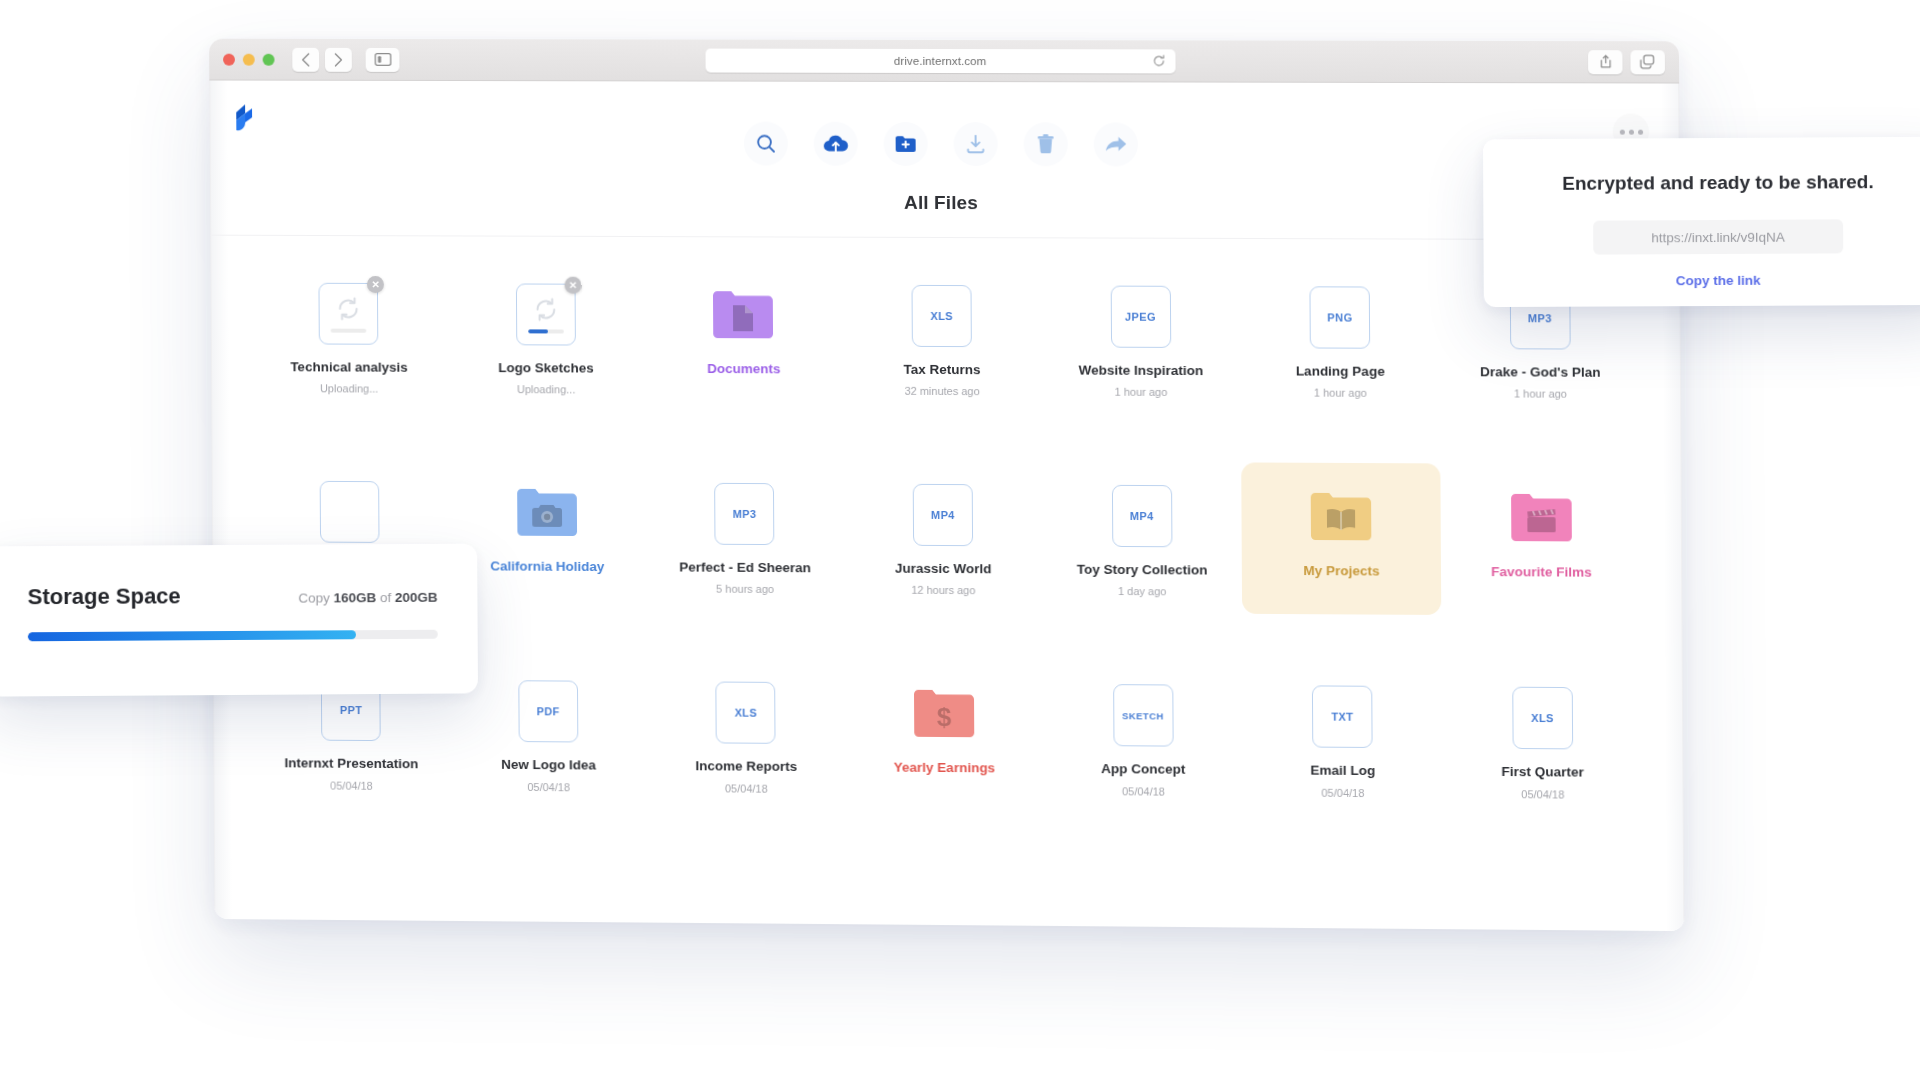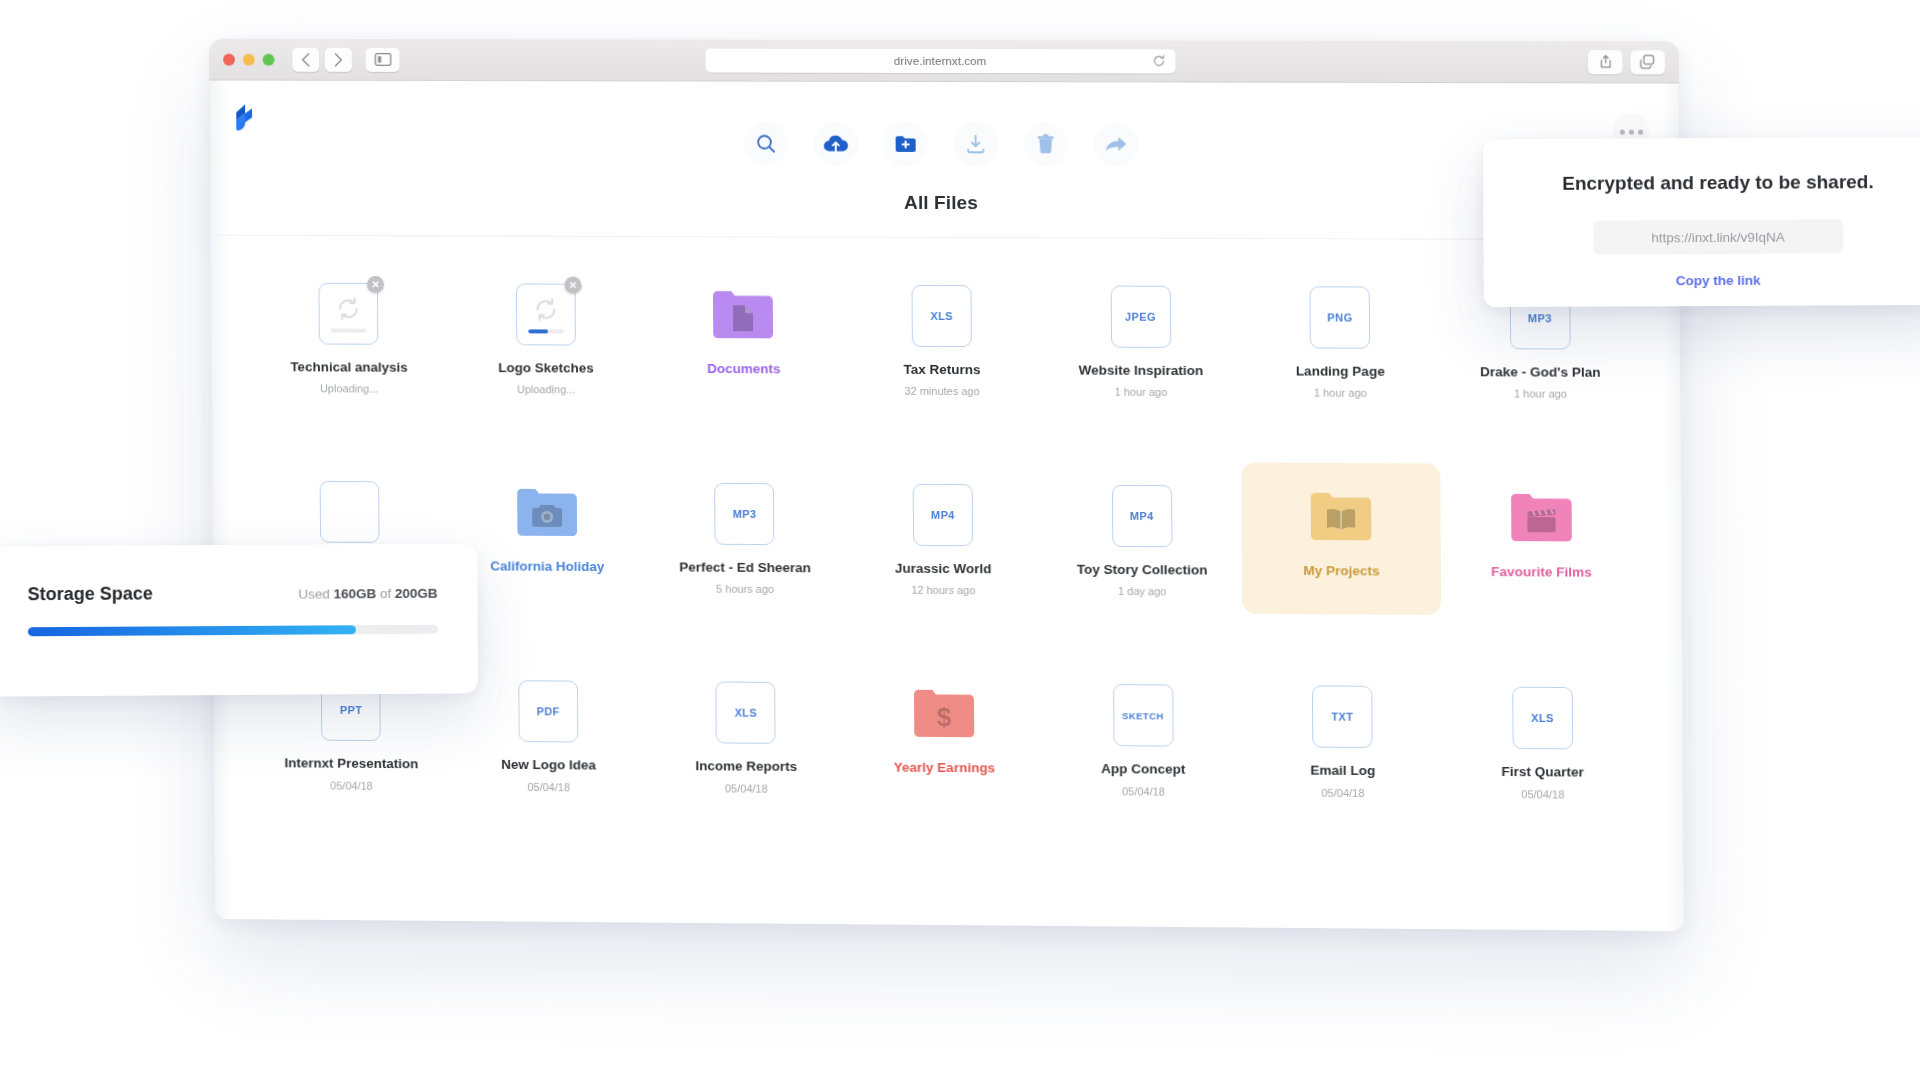--- a/index.html
+++ b/index.html
@@ -109,21 +109,21 @@
   .popup-action{ margin-top:19px; text-align:center; font-size:13.5px; font-weight:600; color:#5b6ee8; }
 
   #storage-card{
     position:absolute; left:-12px; top:545px; width:490px; height:150px;
     background:#fff; border-radius:14px;
     box-shadow:0 26px 60px rgba(50,70,120,.14), 0 4px 16px rgba(50,70,120,.07);
     transform: perspective(2600px) rotateY(1.0deg) rotateZ(-0.35deg);
     padding:38px 40px 0;
   }
   .storage-row{ display:flex; align-items:baseline; justify-content:space-between; }
-  .storage-title{ font-size:18px; font-weight:700; color:#24262b; }
+  .storage-title{ font-size:22px; font-weight:700; color:#24262b; }
   .storage-used{ font-size:13.5px; color:#9b9ca2; }
   .storage-used b{ color:#4b4d53; font-weight:700; }
   .storage-bar{ margin-top:22px; height:9px; border-radius:6px; background:#ededef; overflow:hidden; }
   .storage-fill{ height:100%; border-radius:6px; background:linear-gradient(90deg,#1565e0,#33b2f2); }
 
   svg{ display:block; }
 </style>
 </head>
 <body>
 
@@ -490,21 +490,21 @@
   <div id="share-popup">
     <div class="popup-title">Encrypted and ready to be shared.</div>
     <div class="popup-link">https://inxt.link/v9IqNA</div>
     <div class="popup-action">Copy the link</div>
   </div>
 
   <div id="storage-card">
     <div class="storage-row">
       <div class="storage-title">Storage Space</div>
       <div class="storage-used">
-        <span>Used </span><b>160GB</b><span> of </span><b>200GB</b>
+        <span>Copy </span><b>160GB</b><span> of </span><b>200GB</b>
       </div>
     </div>
     <div class="storage-bar">
       <div class="storage-fill" id="storage-fill" style="width: 80%;"></div>
     </div>
   </div>
 
 </div>
 
 </body></html>

